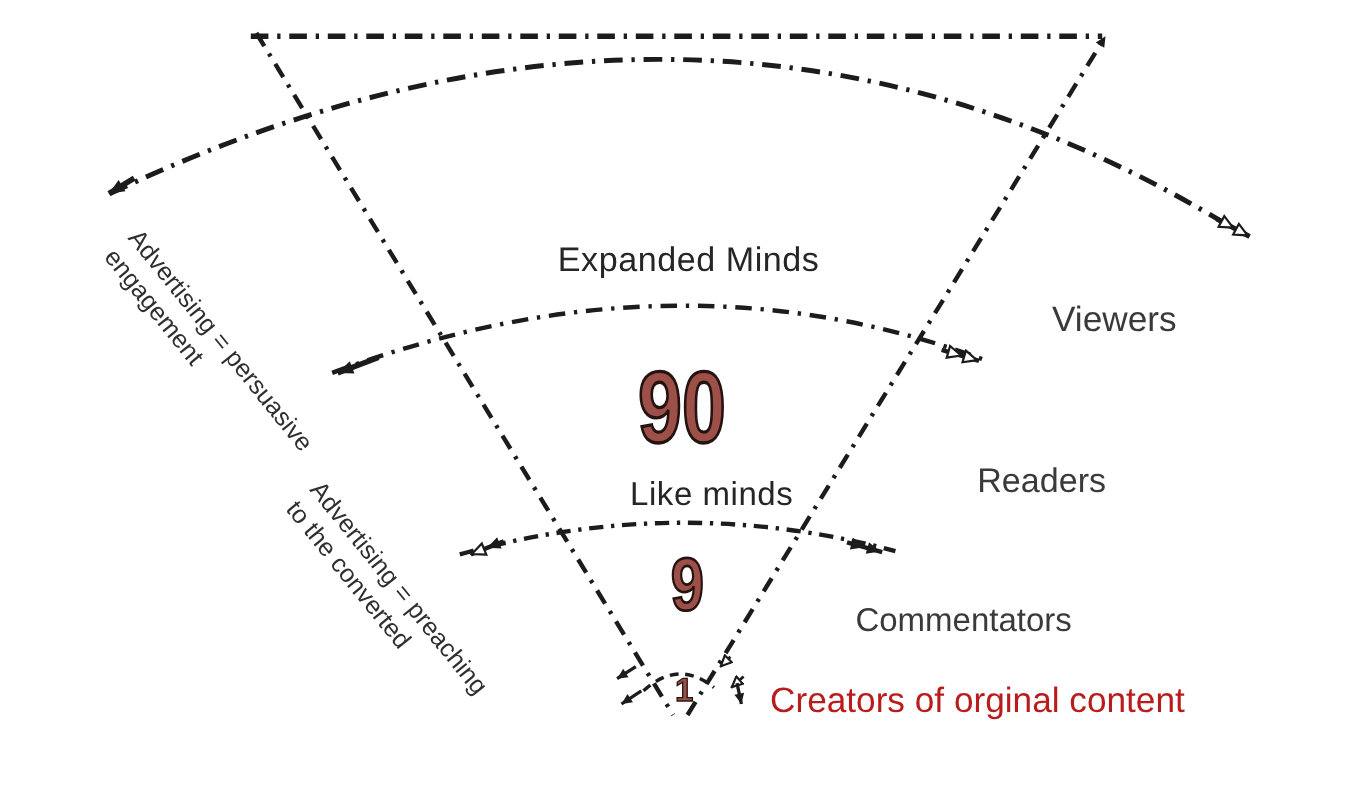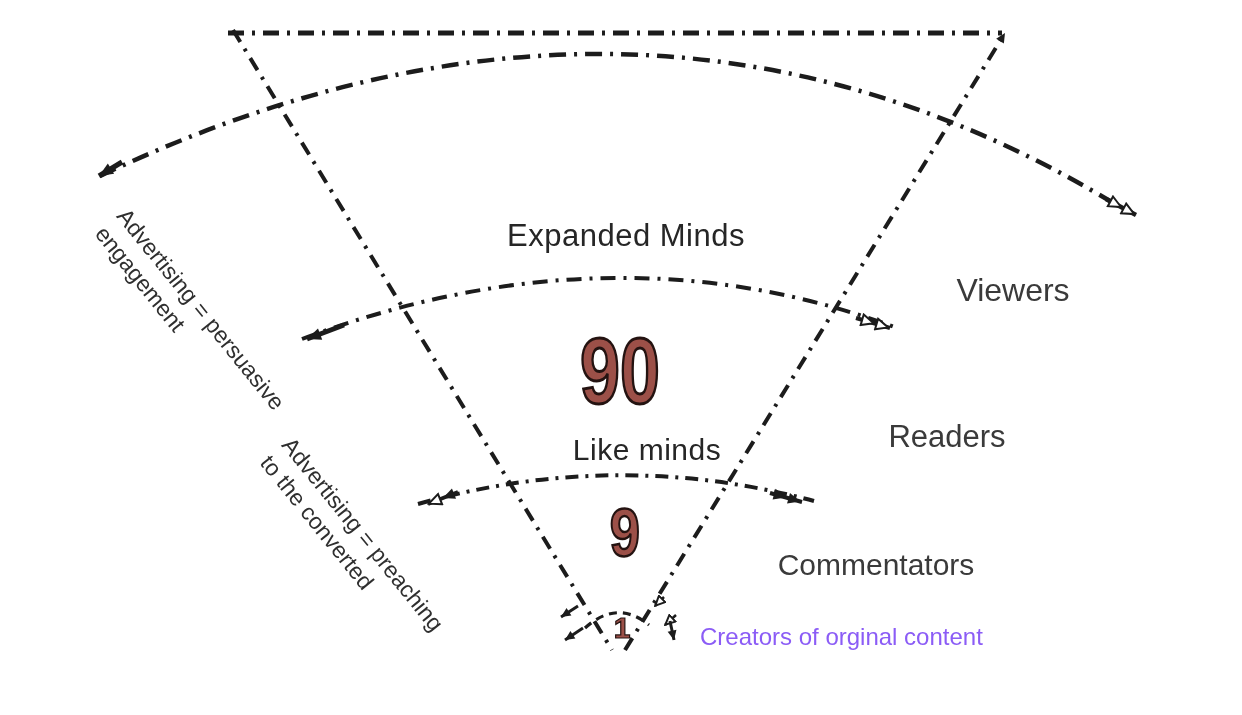--- a/index.html
+++ b/index.html
@@ -38,21 +38,21 @@
     transform:translate(-50%,-50%) rotate(51deg);
   }
   #lbl-expanded { left:626px; top:236px; font-size:31px; }
   #lbl-like     { left:627px; top:450px; font-size:30px;margin-left:20px; }
   #num-90 { left:620px; top:371px; font-size:92px; transform:translate(-50%,-50%) scaleX(0.78); }
   #num-9  { left:625px; top:532px; font-size:68px; -webkit-text-stroke-width:2.5px; transform:translate(-50%,-50%) scaleX(0.8); }
   #num-1  { left:622px; top:628px; font-size:30px; -webkit-text-stroke-width:1.2px; transform:translate(-50%,-50%); }
   #lbl-viewers      { left:1013px; top:290px; font-size:32px; }
   #lbl-readers      { left:947px;  top:437px; font-size:31px; }
   #lbl-commentators { left:876px;  top:565px; font-size:30px; }
-  #lbl-creators     { left:700px;  top:637px; font-size:24px; transform:translateY(-50%); color:#8b5cf6; }
+  #lbl-creators     { left:700px;  top:637px; font-size:32px; transform:translateY(-50%); color:#b91c1c; }
   #rot-persuasive { left:190px; top:318px; }
   #rot-preaching  { left:352px; top:543px; }
 </style>
 </head>
 <body>
 
 <div class="canvas">
 
   <svg viewBox="0 0 1242 715" width="1242" height="715" aria-hidden="true">
     <defs>

